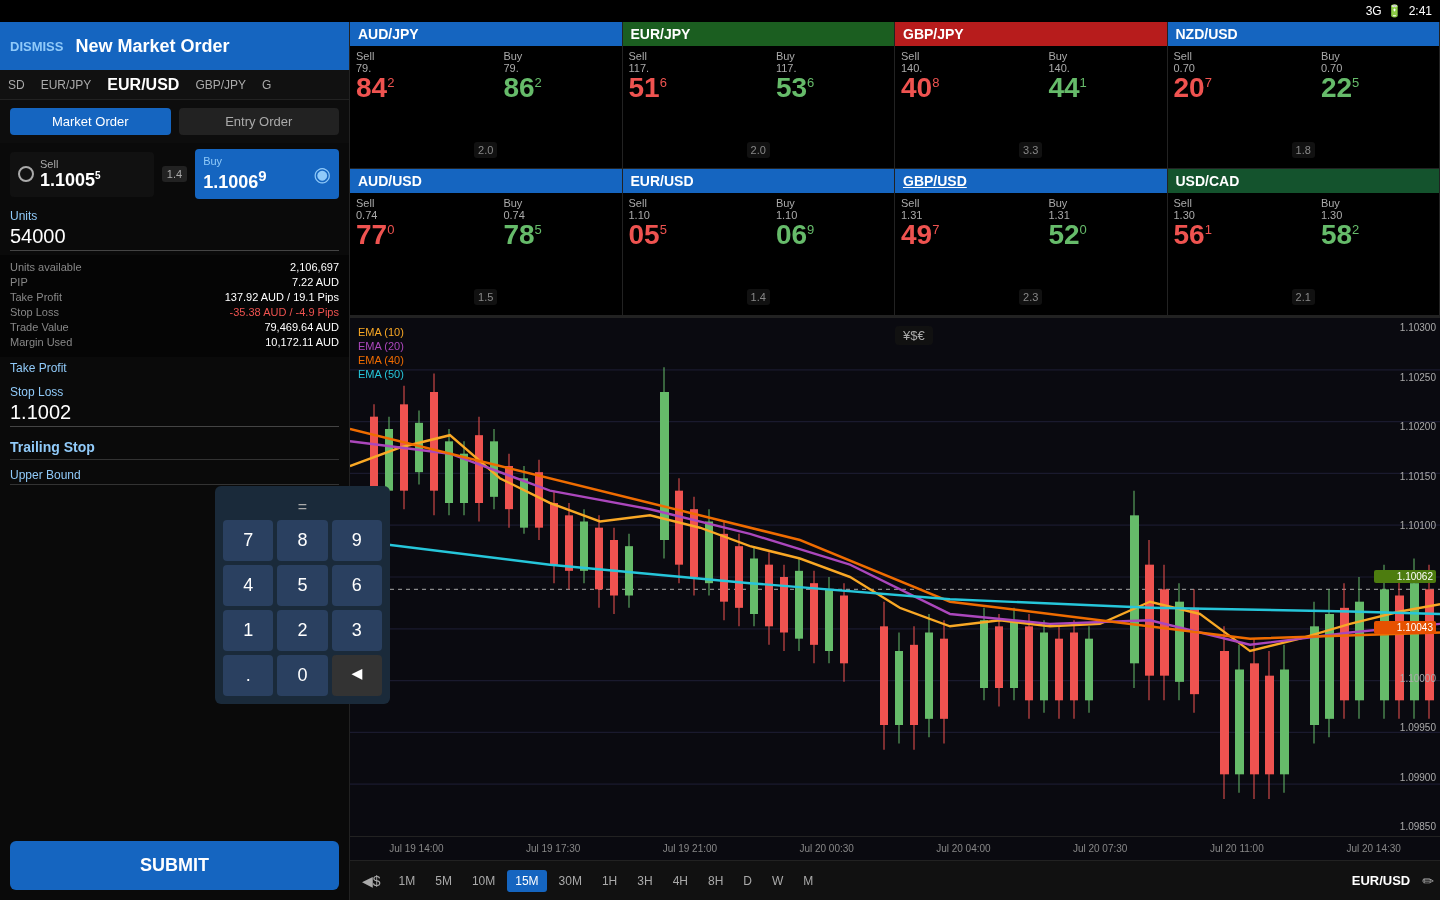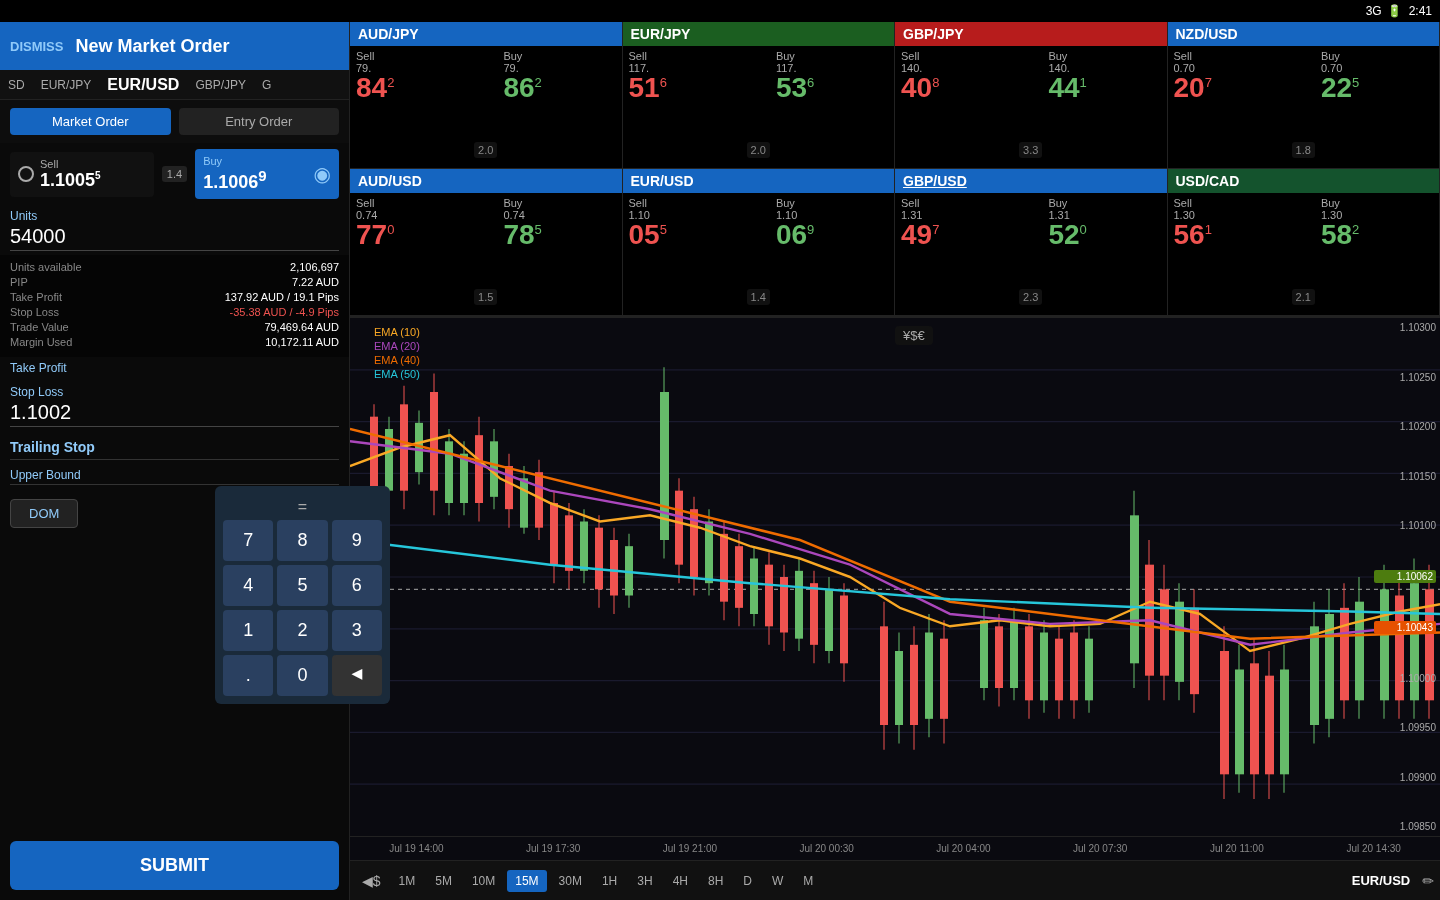--- a/index.html
+++ b/index.html
@@ -343,21 +343,21 @@
     .chart-area {
       flex: 1;
       position: relative;
       background: #0a0a10;
       overflow: hidden;
     }
 
     .chart-ema-legend {
       position: absolute;
       top: 8px;
-      left: 24px;
+      left: 8px;
       z-index: 10;
       display: flex;
       flex-direction: column;
       gap: 2px;
     }
     .ema-item {
       font-size: 11px;
     }
 
     .price-symbol {
@@ -570,23 +570,20 @@
     </div>
 
     <div class="trailing-stop-row">
       <div class="trailing-stop-label">Trailing Stop</div>
     </div>
 
     <div class="upper-bound-row">
       <div class="upper-bound-label">Upper Bound</div>
     </div>
 
-    <div class="dom-btn-row">
-      <button class="dom-btn">DOM</button>
-    </div>
 
     <div class="numpad-container">
       <div style="background:#1a2a3a;border-radius:6px;padding:8px;width:175px;">
         <div class="numpad-equals">=</div>
         <div class="numpad-grid">
           <div class="numpad-key">7</div>
           <div class="numpad-key">8</div>
           <div class="numpad-key">9</div>
           <div class="numpad-key">4</div>
           <div class="numpad-key">5</div>

